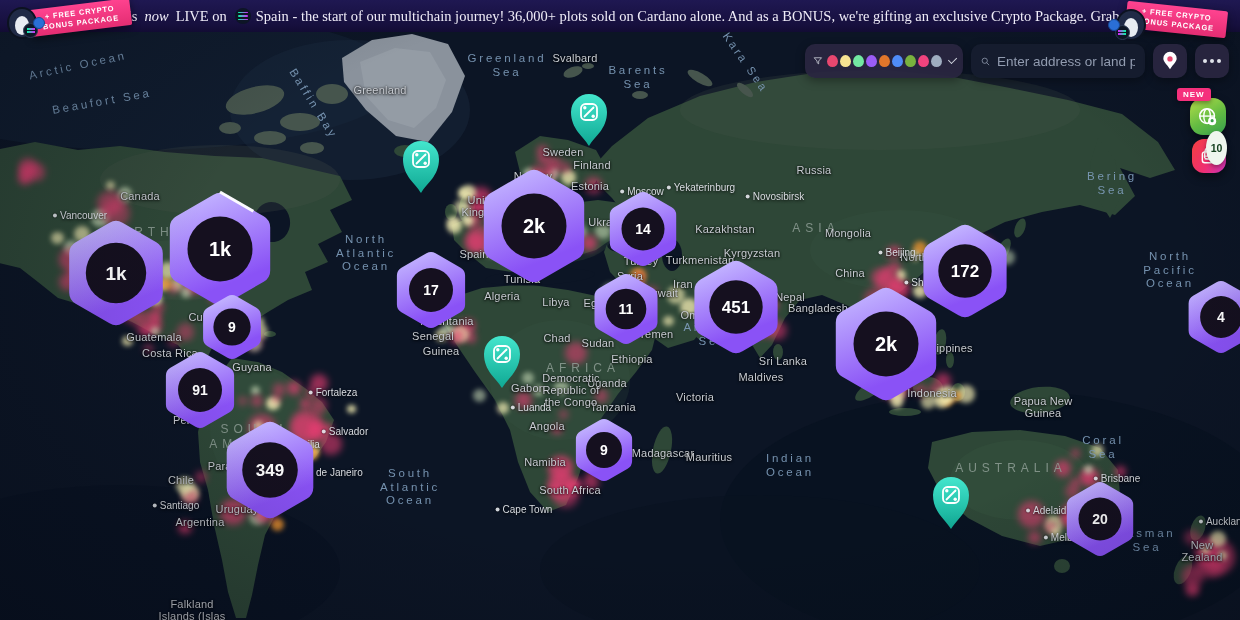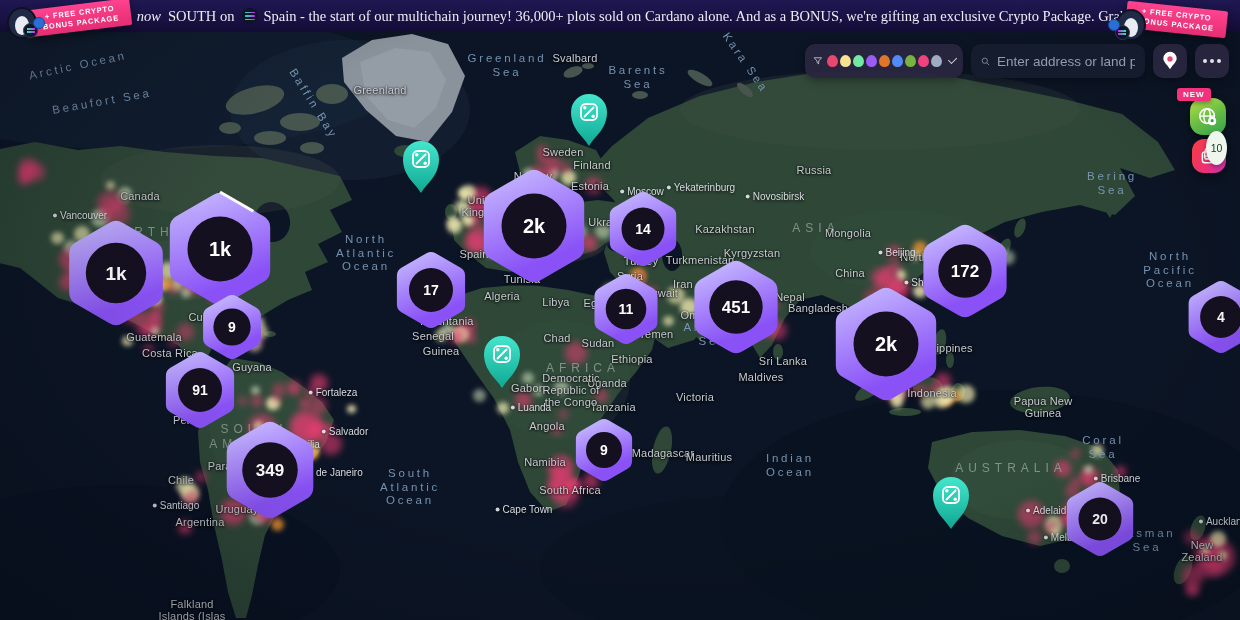--- a/index.html
+++ b/index.html
@@ -87,21 +87,21 @@
                background:linear-gradient(150deg,#b8e049 0%,#63bb42 55%,#34a04e 100%);
                display:flex; align-items:center; justify-content:center; cursor:pointer;
                box-shadow:0 4px 10px rgba(0,0,0,.45); }
   .cards-btn { position:absolute; left:1192px; top:139px; width:34px; height:34px; border-radius:12px;
                background:linear-gradient(120deg,#f4403e 0%,#ef2f72 55%,#d circled,#c733b9 100%);
                background:linear-gradient(120deg,#f4403e 0%,#ef2f72 55%,#c733b9 100%);
                display:flex; align-items:center; justify-content:center; cursor:pointer;
                box-shadow:0 4px 10px rgba(0,0,0,.45); }
   .count-badge { position:absolute; left:1206px; top:131px; z-index:53; width:21px; height:34px;
                  border-radius:50%; background:#eef6ee; color:#14401f; font-size:10.5px;
-                 font-weight:normal; display:flex; align-items:center; justify-content:center;
+                 font-weight:bold; display:flex; align-items:center; justify-content:center;
                  box-shadow:0 2px 4px rgba(0,0,0,.35); }
 </style>
 </head>
 <body>
 
 <div class="stage">
 
   <div class="map">
     <svg class="base" width="1240" height="620" viewBox="0 0 1240 620">
       <rect x="0" y="0" width="1240" height="620" fill="#0c1525"></rect>
@@ -1032,21 +1032,21 @@
     <circle cx="45" cy="45" r="21.5" fill="#15101f"></circle>
     <text x="45" y="49.9" text-anchor="middle" font-family="Liberation Sans, sans-serif" font-size="14" font-weight="bold" fill="#ffffff">20</text>
   </svg>
       </div>
     <div class="vignette"></div>
   </div>
 
   <div class="banner">
     <span class="b-seg">SmartPlaces is</span>
     <span class="b-seg b-now">now</span>
-    <span class="b-seg b-live">SOUTH on</span>
+    <span class="b-seg b-live">LIVE on</span>
     <span class="sol-coin">
         <i></i>
         <i></i>
         <i></i>
       </span>
     <span class="b-seg">Spain</span>
     <span class="b-seg">&nbsp;</span>
     <span class="b-seg">- the start of our multichain journey! 36,000+ plots sold on Cardano alone. And as a BONUS, we're gifting an exclusive Crypto Package. Grab yours here.</span>
   </div>
   <div class="ribbon ribbon-left">

